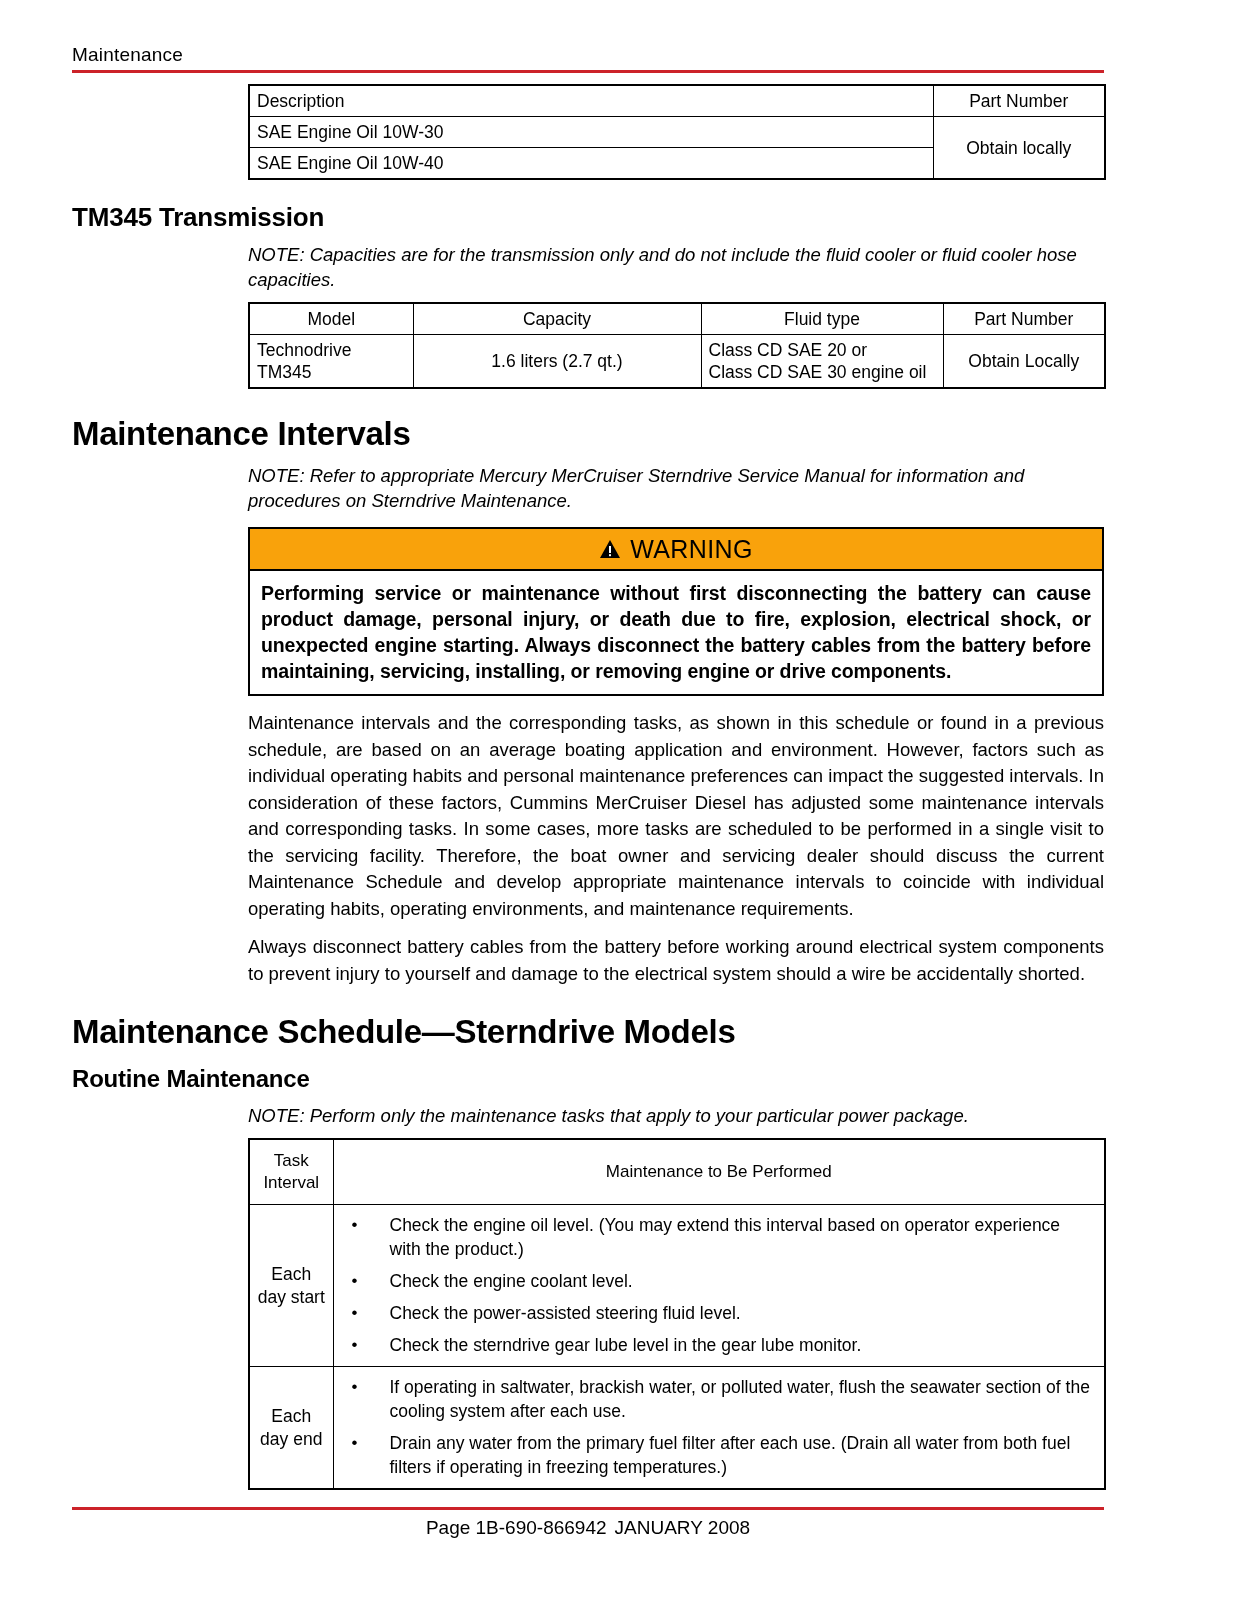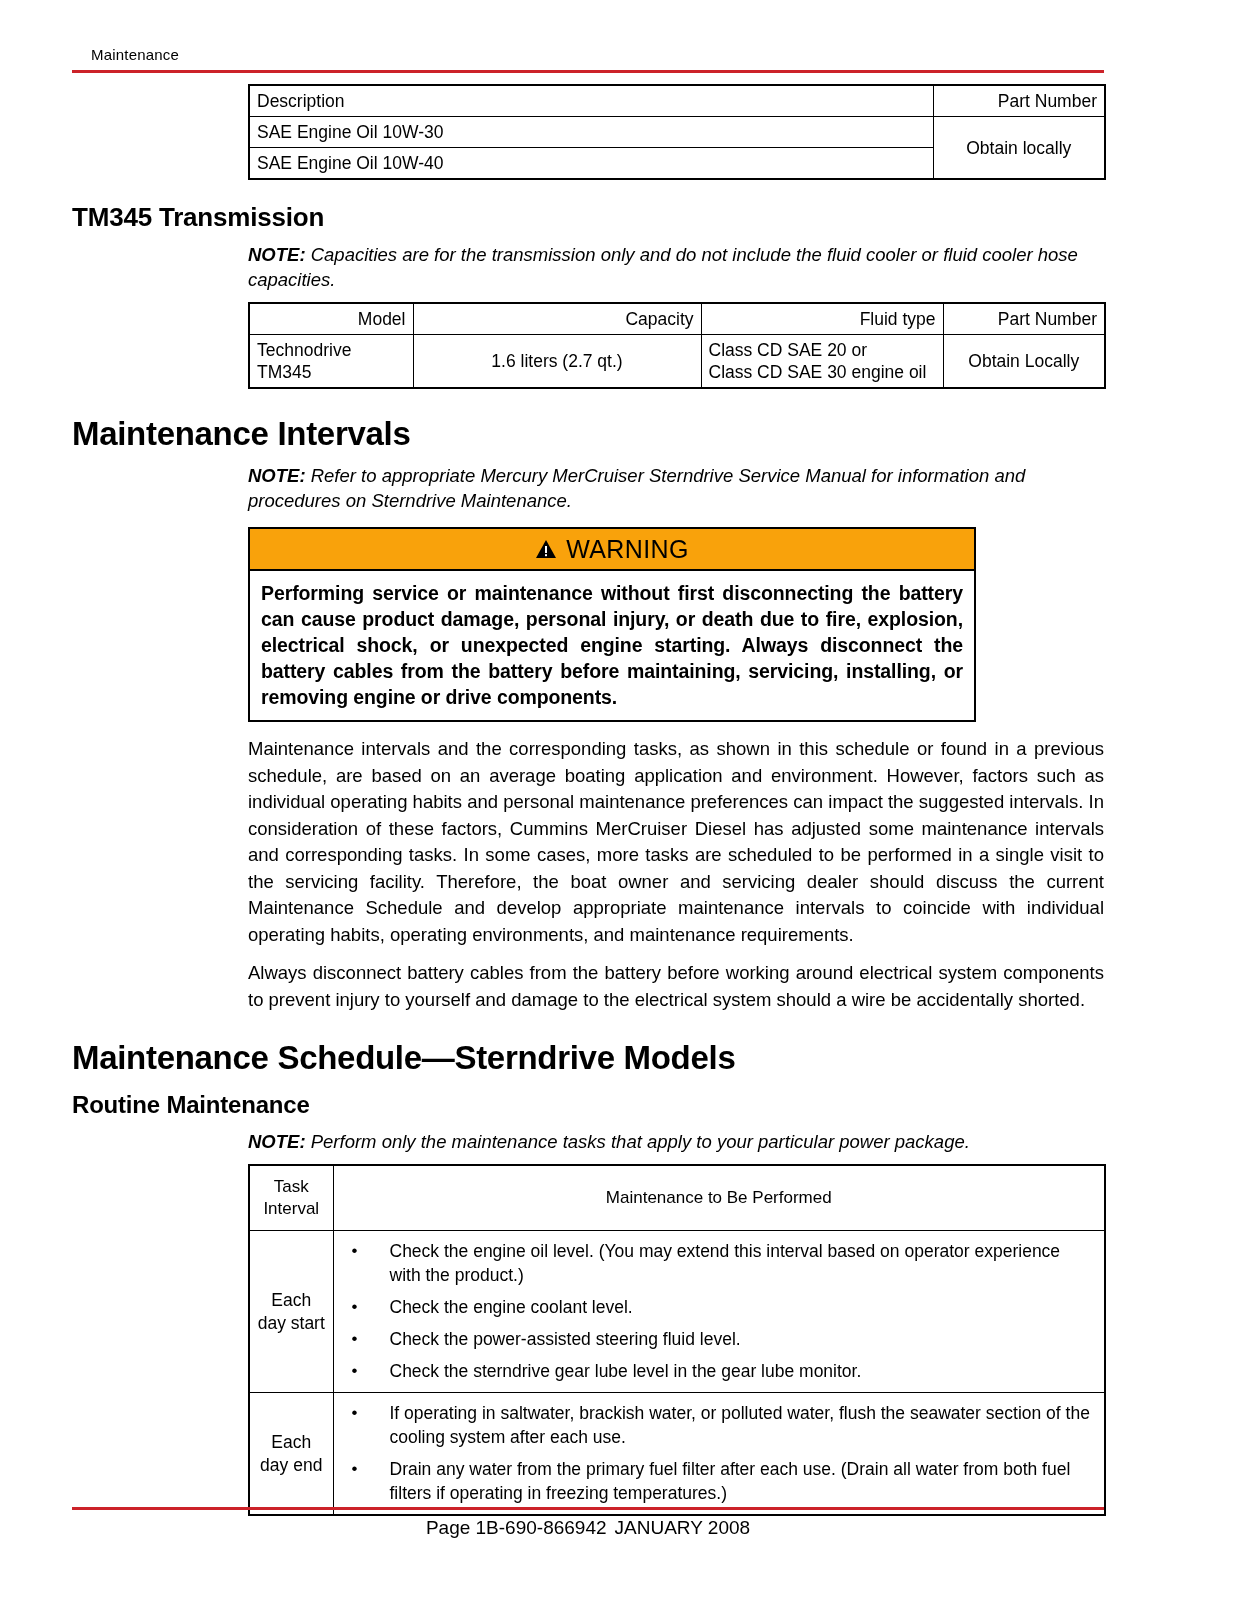--- a/index.html
+++ b/index.html
@@ -21,24 +21,23 @@
   }
 
   
   .header {
     position: absolute;
     left: 72px;
     top: 44px;
     width: 1032px;
   }
   .header-title {
-    font-size: 15px;
+    font-size: 19px;
     line-height: 22px;
     letter-spacing: 0.2px;
-    margin-left: 19px;
   }
   .header-rule {
     margin-top: 4px;
     height: 3px;
     background: #cc2229;
   }
 
   
   .content {
     position: absolute;
@@ -75,21 +74,21 @@
     margin-left: 176px;
   }
 
   p.note {
     font-size: 18.5px;
     line-height: 25px;
     font-style: italic;
     margin: 10px 0 10px 0;
   }
   p.note .note-label {
-    font-weight: bold;
+    font-weight: normal;
     font-style: italic;
   }
 
   p.body {
     font-size: 18.5px;
     line-height: 26.5px;
     margin: 0 0 12px 0;
     text-align: justify;
   }
   p.body.last { margin-bottom: 4px; }
@@ -104,21 +103,21 @@
   }
   table.doc td, table.doc th {
     border: 1.5px solid #000;
     font-size: 17.5px;
     line-height: 22px;
     font-weight: normal;
     padding: 4px 7px;
     vertical-align: middle;
   }
   table.doc th {
-    text-align: right;
+    text-align: center;
   }
   .th-left { text-align: left !important; }
   .cell-center { text-align: center; }
   .cell-left { text-align: left; }
 
   table.doc.thick {
     border: 2.5px solid #000;
   }
 
   
@@ -126,21 +125,21 @@
   .t1-c2 { width: 172px; }
 
   
   .t2-c1 { width: 164px; }
   .t2-c2 { width: 288px; }
   .t2-c3 { width: 242px; }
   .t2-c4 { width: 162px; }
 
   
   .warning-box {
-    width: 728px;
+    width: 856px;
     margin: 14px 0 0 0;
     border: 2.5px solid #000;
     box-sizing: border-box;
     background: #ffffff;
   }
   .warning-head {
     background: #f9a20b;
     border-bottom: 2.5px solid #000;
     height: 40px;
     display: flex;

